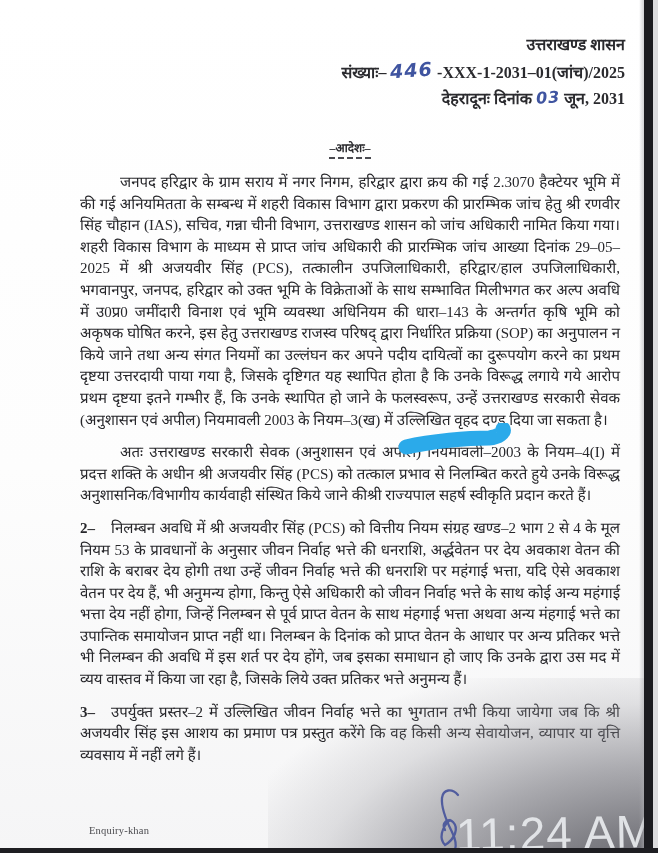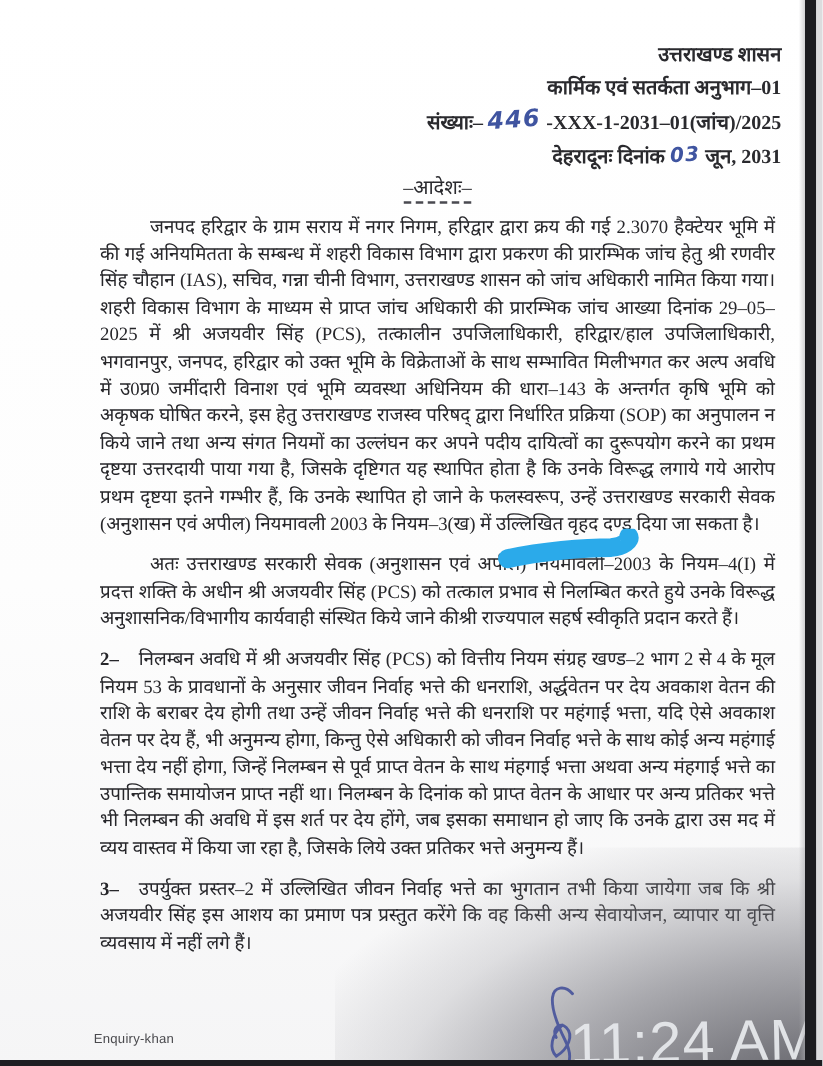--- a/index.html
+++ b/index.html
@@ -13,35 +13,35 @@
   .doc-header { position:absolute; top:32px; left:75px; width:550px; text-align:right; z-index:1; }
   .doc-header .h-line { font-size:16px; font-weight:bold; line-height:26px; color:#2a2a2e; }
   .ink {
     color:#3f54a0; font-weight:bold; font-style:italic; font-size:19px;
     letter-spacing:1px; position:relative; top:-1px; display:inline-block; transform:rotate(-4deg);
     font-family:"DejaVu Sans",sans-serif;
   }
   .ink.small { font-size:16px; }
   .order-title { position:absolute; top:138px; left:75px; width:550px; text-align:center; z-index:1; }
   .order-title span {
-    font-size:16px; font-weight:normal; color:#2a2a2e;
+    font-size:12px; font-weight:bold; color:#2a2a2e;
     border-bottom:2px dashed #4a4a50; padding-bottom:2px;
   }
   
   .doc-body {
     position:absolute; top:167px; left:75px; width:550px; z-index:1;
     font-size:15px; line-height:21.6px; text-align:justify; color:#26262a;
   }
   .doc-body p { margin:5px; }
   .doc-body p + p { margin-top:11px; }
   .doc-body p.indent { text-indent:40px; }
   .para-num { font-weight:bold; margin-right:16px; }
   .footer-note {
-    position:absolute; left:64px; top:825px; z-index:1;
-    font-family:Liberation Sans, sans-serif;
+    position:absolute; left:78px; top:825px; z-index:1;
+    font-family:Liberation Serif, serif;
     font-size:10.5px; color:#4a4a4e; letter-spacing:0.2px;padding-left:11px;
   }
   
   .highlight-swipe { position:absolute; left:396px; top:423px; width:122px; height:34px; z-index:2; }
   .corner-shadow {
     position:absolute; right:0; bottom:0; width:390px; height:175px; z-index:2; pointer-events:none;
     background:radial-gradient(ellipse at 100% 118%,
       rgba(58,58,66,0.85) 0%, rgba(108,108,116,0.55) 40%,
       rgba(158,158,164,0.28) 62%, rgba(200,200,204,0) 80%);
   }
@@ -60,21 +60,20 @@
   .edge-right-outer { position:absolute; top:0; right:0; width:5px; height:100%; background:#dcdcde; z-index:9; }
   .edge-bottom { position:absolute; left:0; bottom:0; width:100%; height:5px; background:#1e1e22; z-index:10; }
 </style>
 </head>
 <body>
 
 <div class="page">
 
   <div class="doc-header">
     <div class="h-line">उत्तराखण्ड शासन</div>
-    <div class="h-line">कार्मिक एवं सतर्कता अनुभाग–01</div>
     <div class="h-line"><span>संख्याः– </span><span class="ink">446</span><span> -XXX-1-2031–01(जांच)/2025</span></div>
     <div class="h-line"><span>देहरादूनः दिनांक </span><span class="ink small">03</span><span> जून, 2031</span></div>
   </div>
 
   <div class="order-title">
     <span>–आदेशः–</span>
   </div>
 
   <div class="doc-body">
     <p class="indent">जनपद हरिद्वार के ग्राम सराय में नगर निगम, हरिद्वार द्वारा क्रय की गई 2.3070 हैक्टेयर भूमि में की गई अनियमितता के सम्बन्ध में शहरी विकास विभाग द्वारा प्रकरण की प्रारम्भिक जांच हेतु श्री रणवीर सिंह चौहान (IAS), सचिव, गन्ना चीनी विभाग, उत्तराखण्ड शासन को जांच अधिकारी नामित किया गया। शहरी विकास विभाग के माध्यम से प्राप्त जांच अधिकारी की प्रारम्भिक जांच आख्या दिनांक 29–05–2025 में श्री अजयवीर सिंह (PCS), तत्कालीन उपजिलाधिकारी, हरिद्वार/हाल उपजिलाधिकारी, भगवानपुर, जनपद, हरिद्वार को उक्त भूमि के विक्रेताओं के साथ सम्भावित मिलीभगत कर अल्प अवधि में उ0प्र0 जमींदारी विनाश एवं भूमि व्यवस्था अधिनियम की धारा–143 के अन्तर्गत कृषि भूमि को अकृषक घोषित करने, इस हेतु उत्तराखण्ड राजस्व परिषद् द्वारा निर्धारित प्रक्रिया (SOP) का अनुपालन न किये जाने तथा अन्य संगत नियमों का उल्लंघन कर अपने पदीय दायित्वों का दुरूपयोग करने का प्रथम दृष्टया उत्तरदायी पाया गया है, जिसके दृष्टिगत यह स्थापित होता है कि उनके विरूद्ध लगाये गये आरोप प्रथम दृष्टया इतने गम्भीर हैं, कि उनके स्थापित हो जाने के फलस्वरूप, उन्हें उत्तराखण्ड सरकारी सेवक (अनुशासन एवं अपील) नियमावली 2003 के नियम–3(ख) में उल्लिखित वृहद दण्ड दिया जा सकता है।</p>

